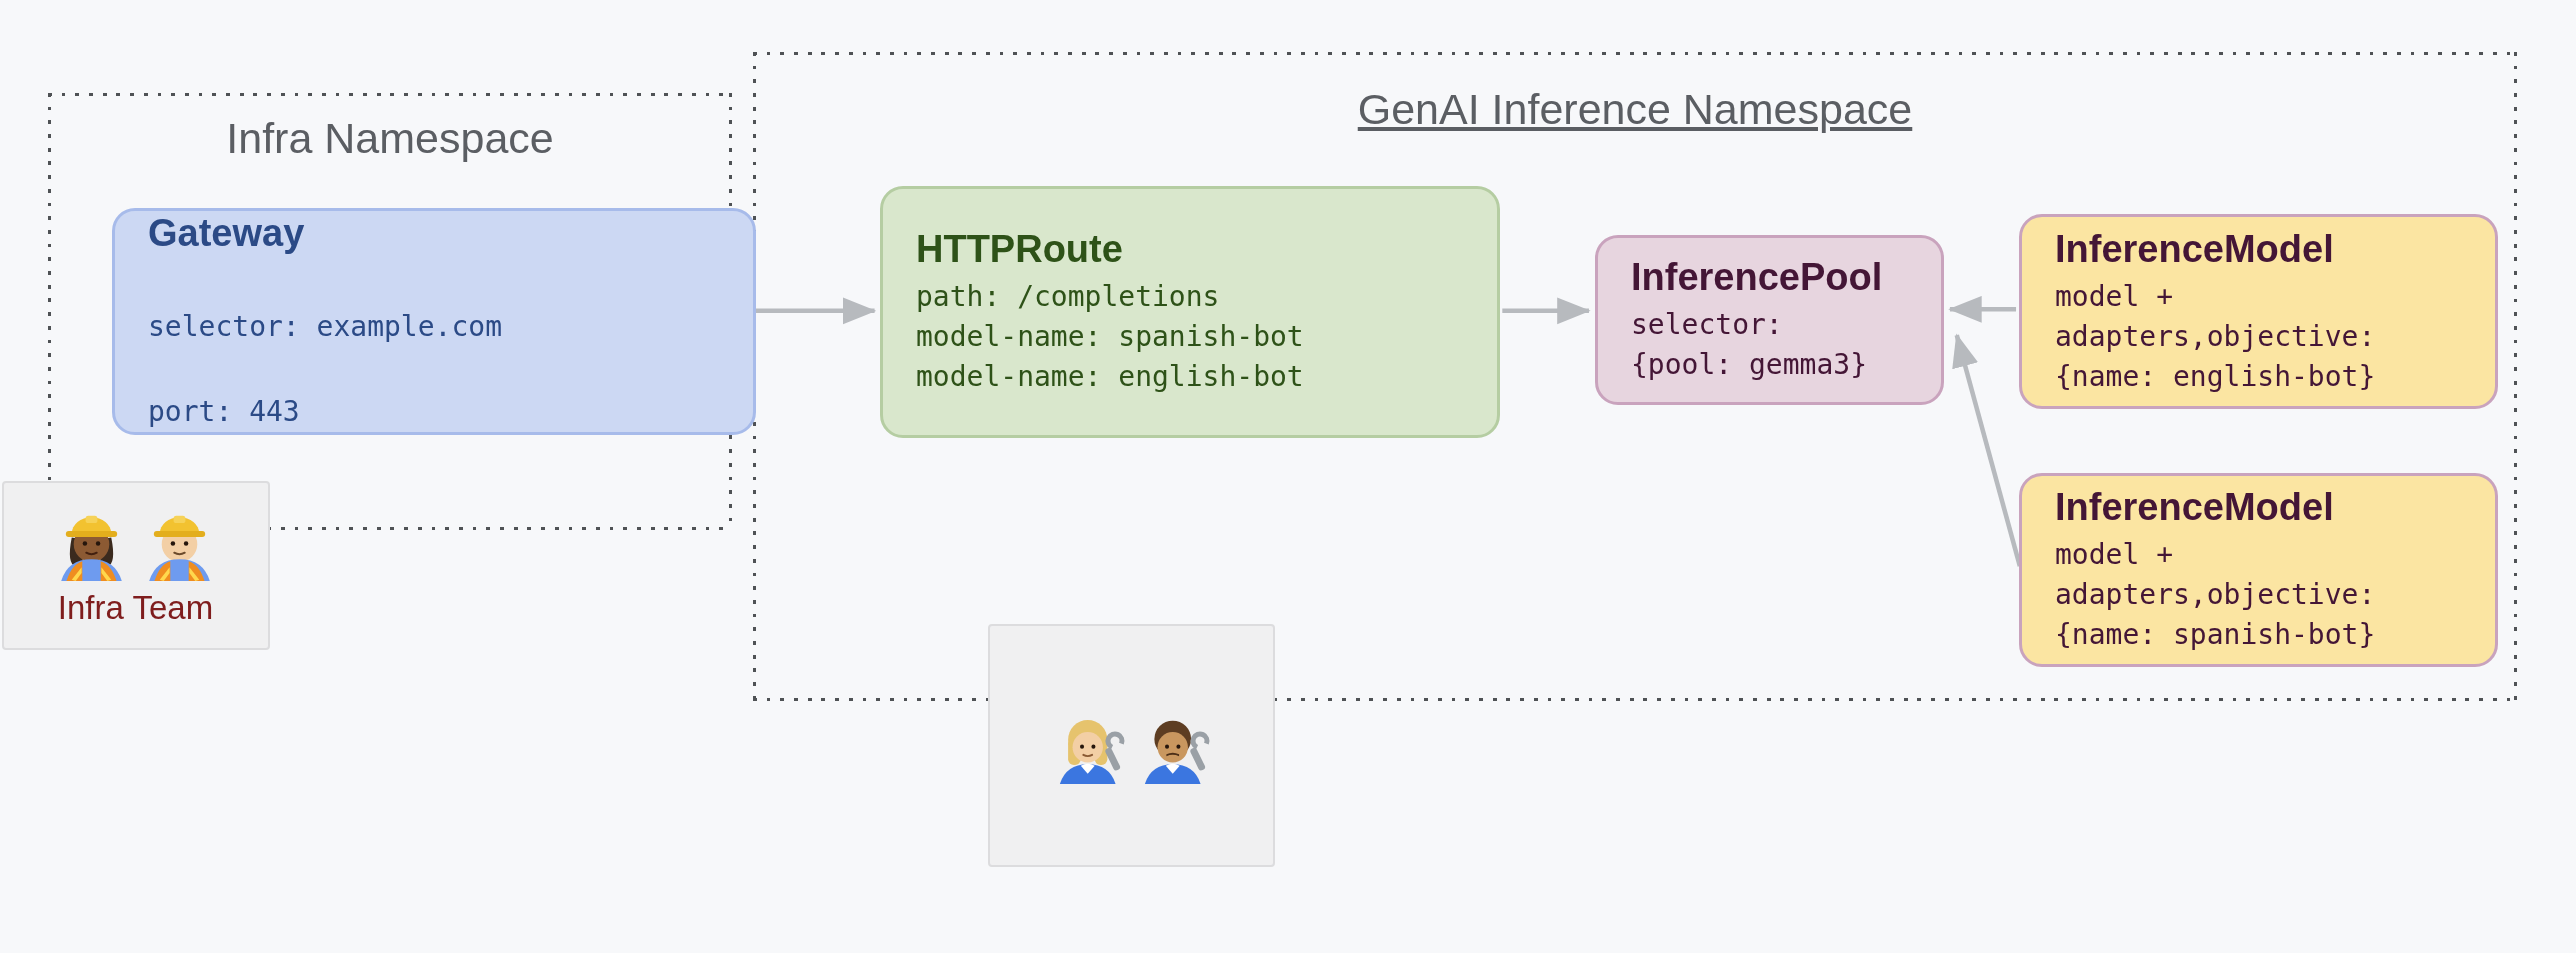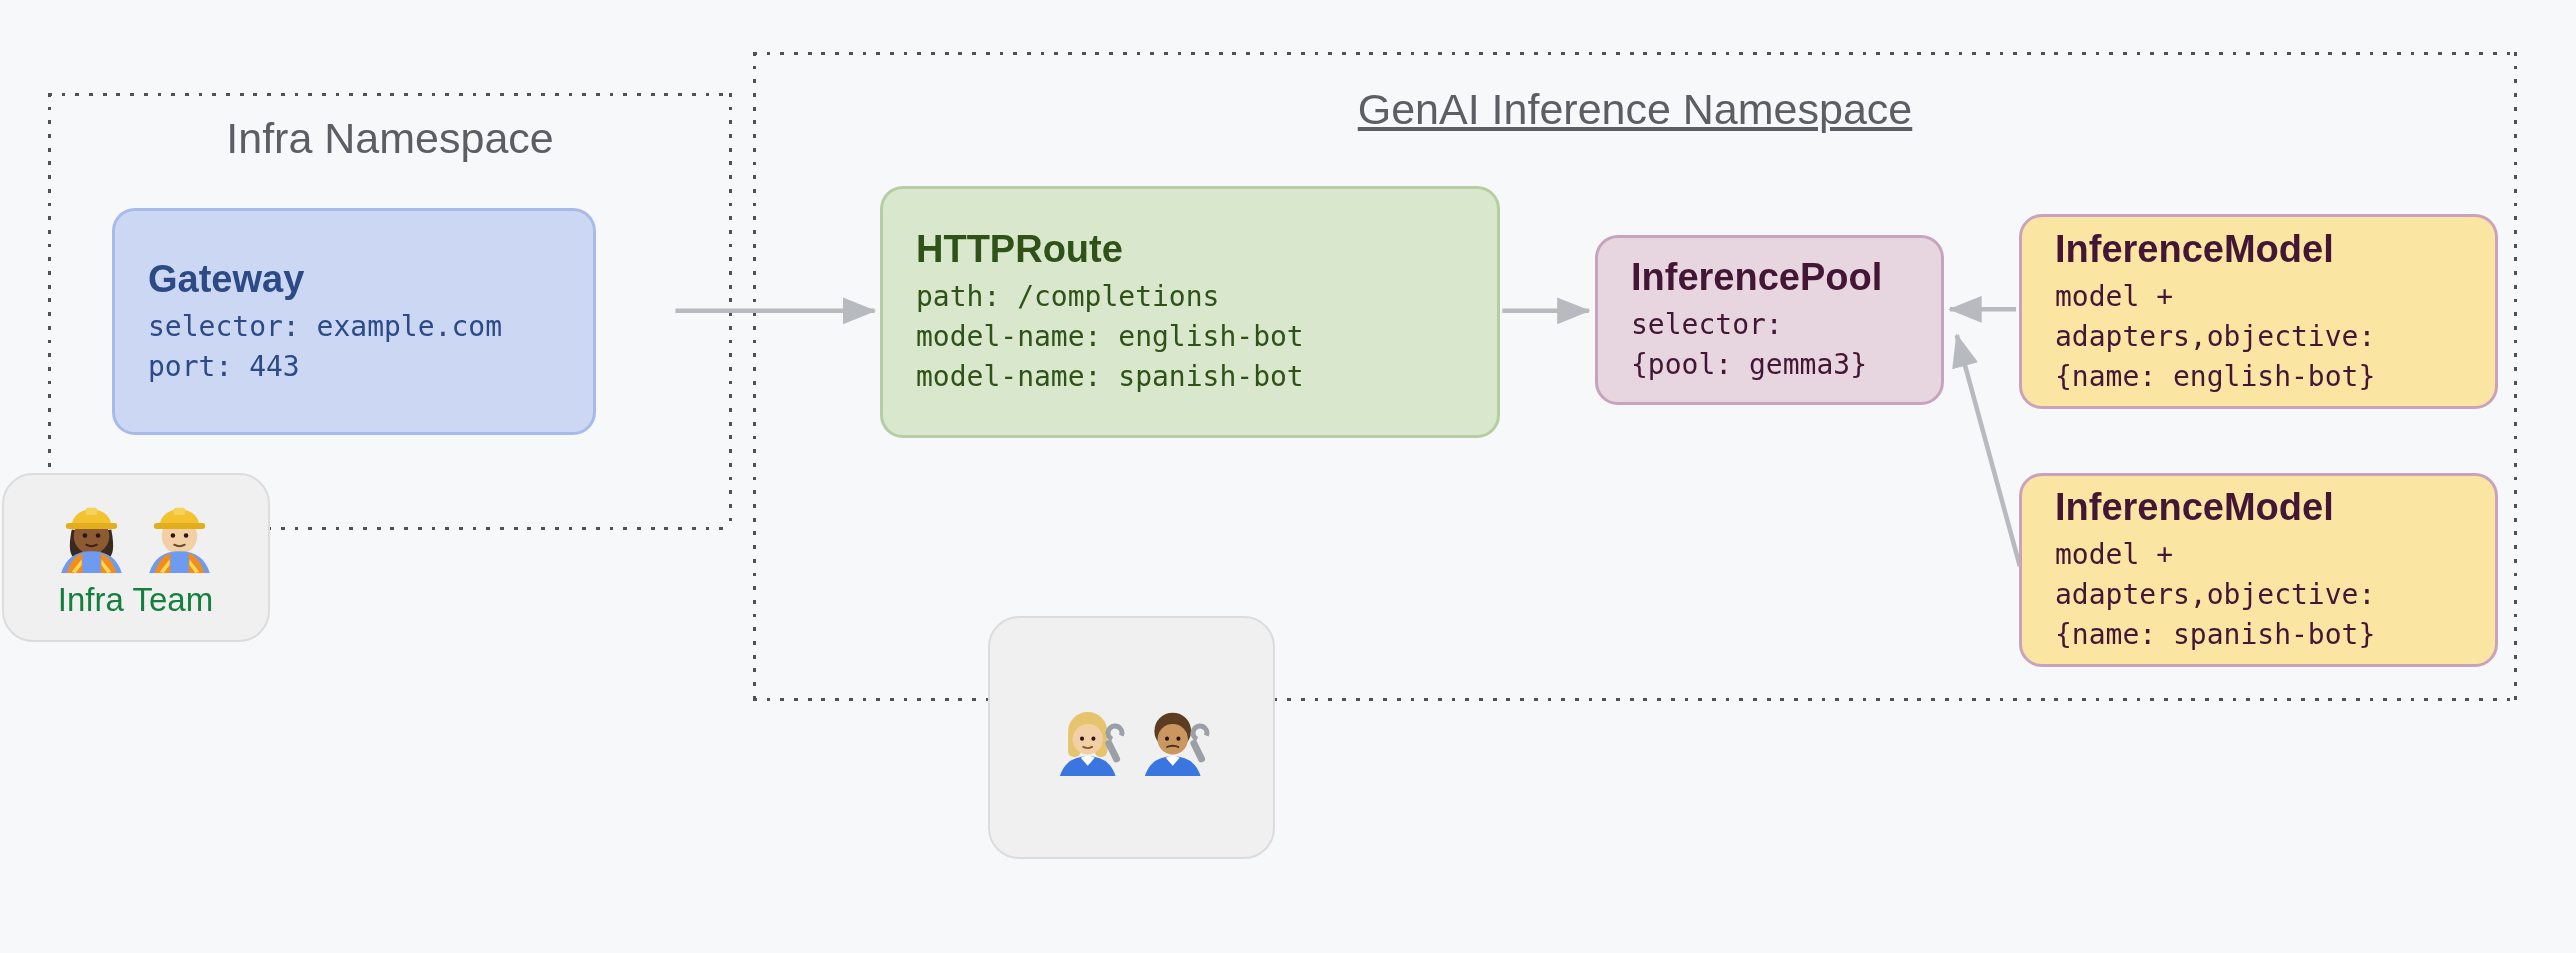--- a/index.html
+++ b/index.html
@@ -35,35 +35,36 @@
   .node{
     position:absolute;z-index:3;
     box-sizing:border-box;
     border:3.8px solid;
     border-radius:23px;
     display:flex;flex-direction:column;justify-content:center;
     padding:0 15px 0 33px;
   }
   .node-title{font-size:38px;font-weight:700;line-height:44px;margin-bottom:6px;}
   .node-line{font-family:"DejaVu Sans Mono",monospace;font-size:28px;line-height:40px;white-space:pre;}
-  #gateway{left:112px;top:208px;width:484px;height:227px;}
+  #gateway{left:112px;top:208px;width:644px;height:227px;justify-content:space-between;}
   #httproute{left:880px;top:186px;width:620px;height:252px;}
   #inferencepool{left:1595px;top:235px;width:349px;height:170px;}
   #inferencemodel-english{left:2019px;top:214px;width:479px;height:195px;}
   #inferencemodel-spanish{left:2019px;top:473px;width:479px;height:194px;}
 
   
   .team-box{
     position:absolute;z-index:5;
     box-sizing:border-box;
     background:#f0f0f1;
     border:2.3px solid #dcdcde;
-    border-radius:31px;
+    border-radius:4px;
     display:flex;flex-direction:column;align-items:center;justify-content:center;
-    color:#15803d;
+    color:#7f1d1d;
+    margin-top:8px;
   }
   #team-infra{left:1.5px;top:473px;width:268px;height:169px;}
   #team-genai{left:988px;top:616px;width:287px;height:243px;}
   .emoji-row{display:flex;gap:9px;align-items:flex-end;}
   .team-label{font-size:33px;line-height:43px;text-align:center;margin-top:4.6px;}
 
   
   #arrows{position:absolute;left:0;top:0;z-index:2;}
   .arrow-line{stroke-width:6;fill:none;}
 </style>
@@ -94,22 +95,22 @@
 
   <div class="node" id="gateway" style="background: rgb(204, 216, 243); border-color: rgb(167, 187, 234); color: rgb(43, 74, 134);">
     <div class="node-title">Gateway</div>
     <div class="node-line">selector: example.com</div>
     <div class="node-line">port: 443</div>
   </div>
 
   <div class="node" id="httproute" style="background: rgb(217, 231, 204); border-color: rgb(181, 205, 162); color: rgb(46, 82, 24);">
     <div class="node-title">HTTPRoute</div>
     <div class="node-line">path: /completions</div>
+    <div class="node-line">model-name: spanish-bot</div>
     <div class="node-line">model-name: english-bot</div>
-    <div class="node-line">model-name: spanish-bot</div>
   </div>
 
   <div class="node" id="inferencepool" style="background: rgb(231, 213, 223); border-color: rgb(201, 163, 189); color: rgb(68, 22, 54);">
     <div class="node-title">InferencePool</div>
     <div class="node-line">selector:</div>
     <div class="node-line">{pool: gemma3}</div>
   </div>
 
   <div class="node" id="inferencemodel-english" style="background: rgb(251, 229, 162); border-color: rgb(201, 163, 189); color: rgb(68, 22, 54);">
     <div class="node-title">InferenceModel</div>

